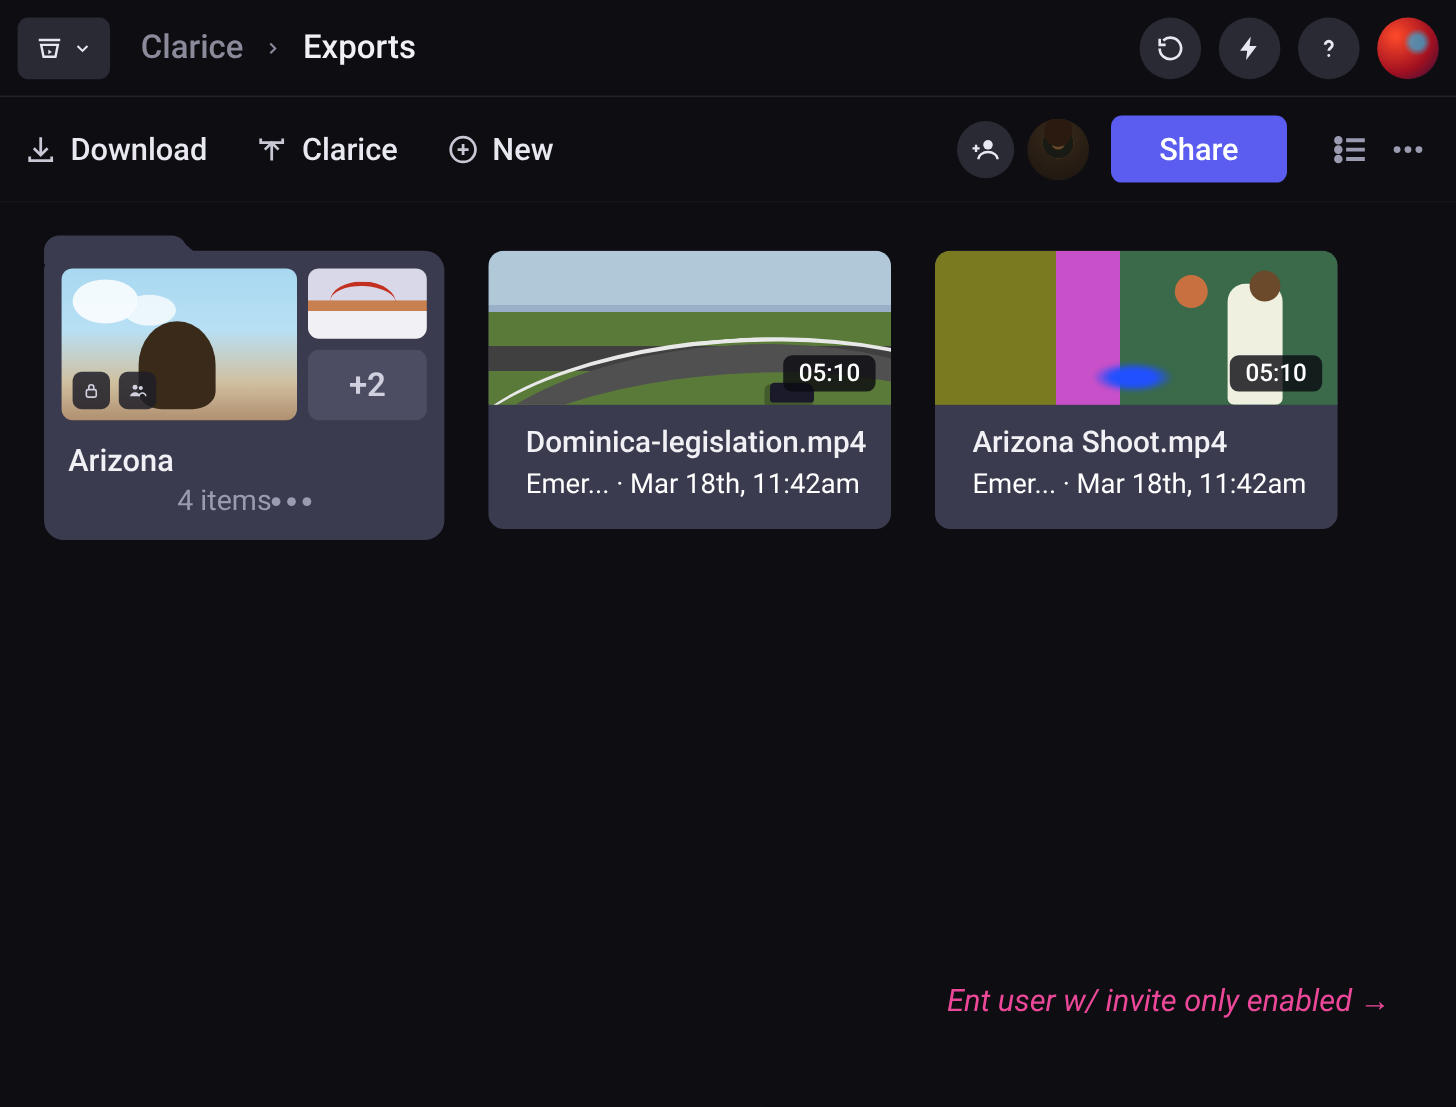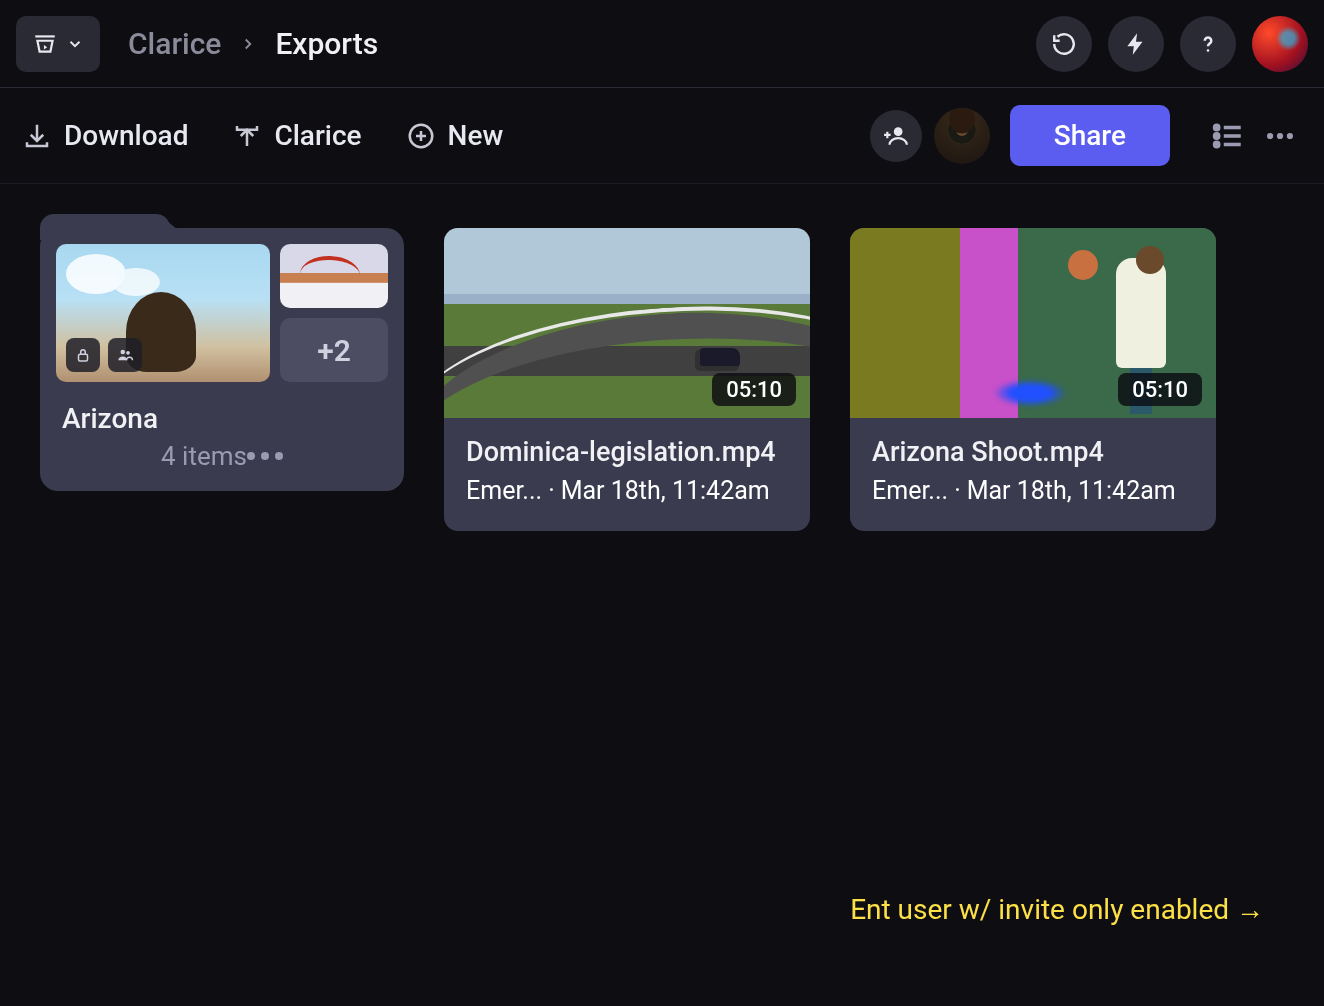--- a/index.html
+++ b/index.html
@@ -243,21 +243,21 @@
 
   
   .video-card {
     width: 366px;
     background: #3a3b4e;
     border-radius: 14px;
     overflow: hidden;
     cursor: pointer;
   }
   .video-thumb {
-    height: 190px;
+    height: 140px;
     position: relative;
   }
   .video-thumb.track {
     background:
       linear-gradient(to bottom, #b0c8d8 0 35%, #9ab0c8 35% 40%, #5a7a3a 40% 62%, #404040 62% 78%, #5a7a3a 78% 100%);
     position:relative; overflow:hidden;
   }
   .video-thumb.track::before{
     content:"";
     position:absolute; left:-40px; top:86px; width:520px; height:120px;
@@ -309,41 +309,41 @@
     filter: blur(2px);
   }
 
   .duration-badge {
     position:absolute; right:14px; bottom:12px;
     background: rgba(10,10,16,0.8);
     color:#fff; font-size:22px; font-weight:500;
     padding: 4px 14px; border-radius: 8px;
   }
   .video-info {
-    padding: 18px 22px 26px 22px;
+    padding: 18px 22px 26px 34px;
   }
   .video-title {
     font-size: 27px; font-weight: 500; color: #f0f0f5;
     white-space: nowrap; overflow:hidden; text-overflow:ellipsis;
   }
   .video-sub {
     font-size: 25px; color: #ffffff;
     margin-top: 8px;
     white-space: nowrap; overflow:hidden; text-overflow:ellipsis;
   }
   .video-sub .dot { margin: 0 6px; }
 
   
   .footer-note {
     position: absolute;
     right: 60px;
     bottom: 80px;
     font-size: 28px;
-    color: #fde047;
-    display:flex; align-items:center; gap:10px;
+    color: #ec4899;
+    display:flex; align-items:center; gap:10px;font-style:italic;
   }
 </style>
 </head>
 <body>
 
 <div class="topbar">
   <div class="app-switcher">
     <svg class="logo" viewBox="0 0 24 24" fill="none" stroke="#e8e8f0" stroke-width="2">
       <path d="M3 5h18"></path>
         <path d="M5 9h14l-2 10H7z"></path>

